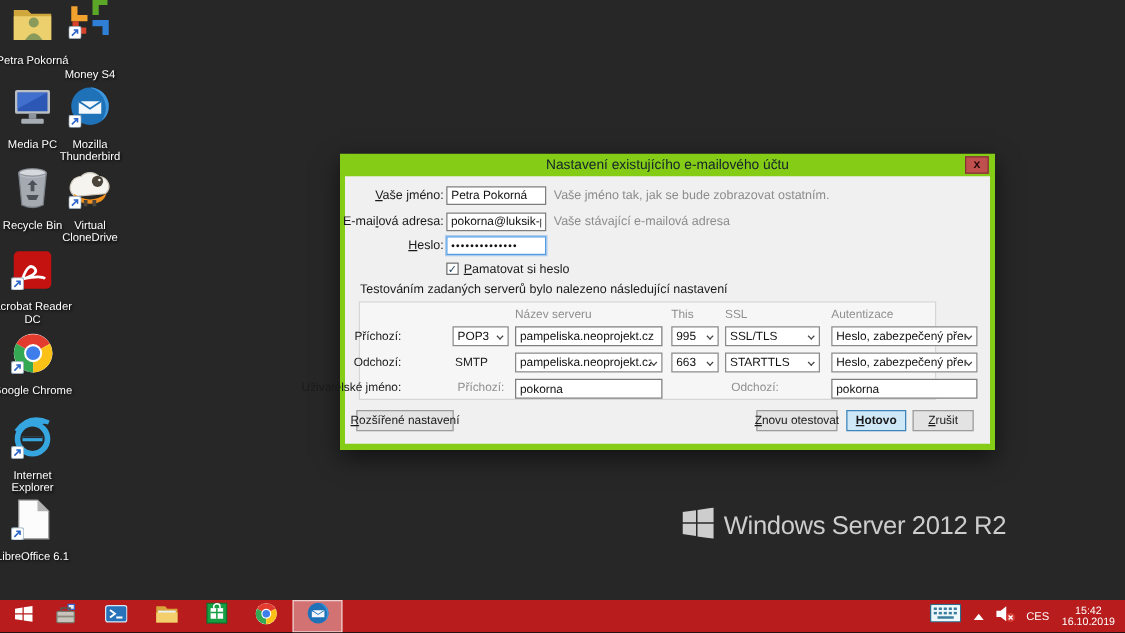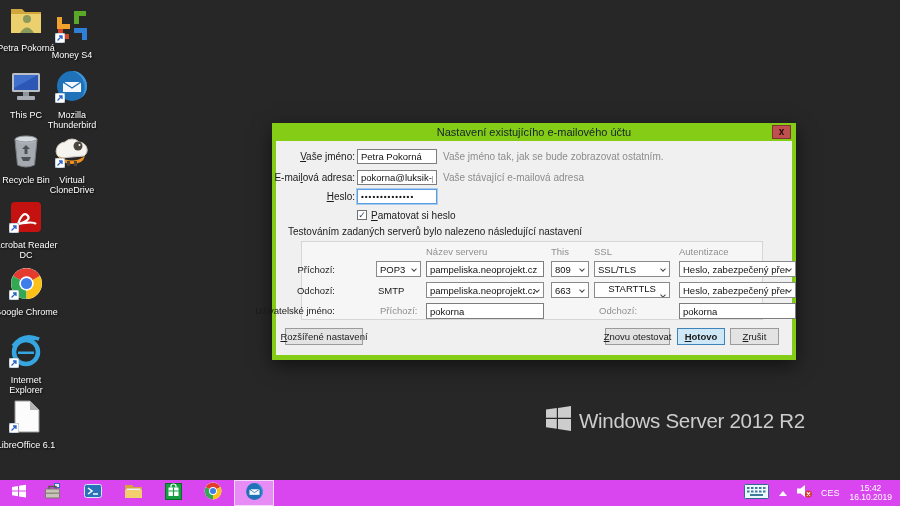--- a/index.html
+++ b/index.html
@@ -11,21 +11,21 @@
   .dicon .art{position:relative;width:36px;height:34px;display:flex;align-items:flex-end;justify-content:center;}
   .dicon .lbl{margin-top:3px;font-size:9px;line-height:10px;color:#fff;text-align:center;
               text-shadow:1px 1px 2px rgba(0,0,0,.9);max-width:64px;}
   .sc{position:absolute;left:1px;bottom:0;}
 
   
   .watermark{position:absolute;left:546px;top:406px;display:flex;align-items:center;gap:8px;}
   .watermark .txt{font-size:20.5px;color:#cdcdcd;letter-spacing:-0.3px;}
 
   
-  .taskbar{position:absolute;left:0;bottom:0;width:900px;height:26px;background:#d946ef;}
+  .taskbar{position:absolute;left:0;bottom:0;width:900px;height:26px;background:#b91c1c;}
   .tbtn{position:absolute;top:0;height:26px;display:flex;align-items:center;justify-content:center;}
   .tbtn.active{background:rgba(255,255,255,.38);border:1px solid rgba(255,255,255,.65);}
   .tray{position:absolute;top:0;right:0;height:26px;display:flex;align-items:center;color:#fff;}
   .clock{font-size:8.5px;line-height:9.5px;text-align:center;color:#fff;}
   .lang{font-size:9px;color:#fff;}
   .chevup{width:0;height:0;border-left:4px solid transparent;border-right:4px solid transparent;border-bottom:5px solid #fff;}
 
   
   .dialog{position:absolute;left:272px;top:123px;width:524px;height:237px;background:#84cc16;
           box-shadow:0 6px 18px rgba(0,0,0,.55);}
@@ -39,21 +39,21 @@
   .hint{position:absolute;white-space:nowrap;font-size:10px;color:#8c8c8c;}
   .tinput{position:absolute;height:15px;background:#fff;border:1px solid #7d7d7d;font-size:9.5px;
           padding:0 3px;color:#111;outline:none;}
   .tinput.focus{border:1px solid #569de5;box-shadow:0 0 0 1px rgba(86,157,229,.45);}
   .pwd{display:flex;align-items:center;font-weight:bold;font-size:8px;letter-spacing:1px;overflow:hidden;}
   .combo{position:absolute;height:16px;background:#fff;border:1px solid #8a8a8a;display:flex;
          align-items:center;padding:0 3px;font-size:9.5px;color:#111;cursor:default;overflow:hidden;}
   .combo .chev{margin-left:auto;flex:none;width:4px;height:4px;border-right:1.2px solid #444;
                border-bottom:1.2px solid #444;transform:rotate(45deg);margin-right:1px;}
   .combo .val{white-space:nowrap;overflow:hidden;}
-  .grp{position:absolute;left:25px;top:100px;width:462px;height:79px;background:#f6f6f6;border:1px solid #d6d6d6;}
+  .grp{position:absolute;left:11px;top:100px;width:462px;height:79px;background:#f6f6f6;border:1px solid #d6d6d6;}
   .ghead{position:absolute;font-size:9.5px;color:#8f8f8f;white-space:nowrap;}
   .glabel{position:absolute;white-space:nowrap;font-size:9.5px;color:#1a1a1a;text-align:right;}
   .gsub{position:absolute;font-size:9.5px;color:#8f8f8f;white-space:nowrap;}
   .cbx{position:absolute;width:10px;height:10px;background:#fff;border:1px solid #707070;
        font-size:9px;line-height:9px;text-align:center;color:#2b4a66;font-weight:bold;}
   .btn{position:absolute;height:17px;background:#e3e3e3;border:1px solid #9b9b9b;display:flex;
        align-items:center;justify-content:center;font-size:9.5px;color:#1a1a1a;cursor:pointer;white-space:nowrap;}
   .btn.default{background:#cfe8f8;border:1px solid #3f84b8;font-weight:bold;}
   u{text-decoration:underline;}
 </style>
@@ -68,21 +68,21 @@
       <svg width="36" height="32" viewBox="0 0 36 32">
         <path d="M3 5 h11 l3 3 h16 v21 h-30 z" fill="#cfa73c"></path>
         <path d="M3 10 h30 v19 h-30 z" fill="#ecd06e"></path>
         <circle cx="19" cy="15" r="4" fill="#8a9a5b"></circle>
         <path d="M12 29 q7 -11 14 0 z" fill="#8a9a5b"></path>
       </svg></span>
     </div>
     <div class="lbl">Petra Pokorná</div>
   </div>
 
-  <div class="dicon" style="left:40px;top:13px;">
+  <div class="dicon" style="left:40px;top:2px;gap:15px;">
     <div class="art">
         <span>
       <svg width="34" height="34" viewBox="0 0 34 34">
         <path d="M19 2 h12 v5 h-7 v8 h-5 z" fill="#5ba829"></path>
         <path d="M32 19 v12 h-5 v-7 h-8 v-5 z" fill="#2f7fd6"></path>
         <path d="M2 10 h5 v7 h8 v5 H2 z" fill="#f0a12e" transform="translate(0,-2)"></path>
         <path d="M3 20 h5 v5 h-5 z M9 25 h5 v5 h-5 z" fill="#d6452b"></path>
       </svg>
       <span class="sc"><svg width="10" height="10" viewBox="0 0 10 10">
               <rect x="0" y="0" width="10" height="10" rx="2" fill="#fff" stroke="#9bb0c4"></rect>
@@ -96,21 +96,21 @@
     <div class="art">
         <span>
       <svg width="36" height="32" viewBox="0 0 36 32">
         <rect x="4" y="2" width="28" height="19" rx="1.5" fill="#b9bec4"></rect>
         <rect x="6" y="4" width="24" height="15" fill="#2c57b5"></rect>
         <path d="M6 4 l24 0 -24 13 z" fill="#4a79d8" opacity=".7"></path>
         <rect x="15" y="21" width="6" height="4" fill="#8f959c"></rect>
         <rect x="9" y="25" width="18" height="4" rx="1" fill="#a7adb4"></rect>
       </svg></span>
     </div>
-    <div class="lbl">This PC</div>
+    <div class="lbl">Media PC</div>
   </div>
 
   <div class="dicon" style="left:40px;top:73px;">
     <div class="art">
         <span>
       <svg width="34" height="34" viewBox="0 0 34 34">
         <circle cx="17" cy="17" r="15" fill="#1f72b8"></circle>
         <path d="M17 2 a15 15 0 0 1 15 15 a15 15 0 0 1 -6 12 a17 17 0 0 0 -9 -27 z" fill="#3e97dd"></path>
         <path d="M8 13 h18 v10 h-18 z" fill="#f4f7fb"></path>
         <path d="M8 13 l9 6 9 -6" stroke="#1f72b8" stroke-width="1.4" fill="none"></path>
@@ -263,21 +263,21 @@
         <span class="ghead" style="left:292px;top:4px;">SSL</span>
         <span class="ghead" style="left:377px;top:4px;">Autentizace</span>
 
         <span class="glabel" style="right:427px;top:22px;">Příchozí:</span>
         <div class="combo" style="left:74px;top:19px;width:45px;">
           <span class="val">POP3</span>
             <span class="chev"></span>
         </div>
         <input class="tinput" style="left: 124px; top: 19px; width: 118px; height: 16px;" value="pampeliska.neoprojekt.cz">
         <div class="combo" style="left:249px;top:19px;width:38px;">
-          <span class="val">809</span>
+          <span class="val">995</span>
             <span class="chev"></span>
         </div>
         <div class="combo" style="left:292px;top:19px;width:76px;">
           <span class="val">SSL/TLS</span>
             <span class="chev"></span>
         </div>
         <div class="combo" style="left:377px;top:19px;width:117px;">
           <span class="val">Heslo, zabezpečený přenos</span>
             <span class="chev"></span>
         </div>
@@ -285,21 +285,21 @@
         <span class="glabel" style="right:427px;top:43px;">Odchozí:</span>
         <span class="glabel" style="left:76px;top:43px;text-align:right;">SMTP</span>
         <div class="combo" style="left:124px;top:40px;width:118px;">
           <span class="val">pampeliska.neoprojekt.cz</span>
             <span class="chev"></span>
         </div>
         <div class="combo" style="left:249px;top:40px;width:38px;">
           <span class="val">663</span>
             <span class="chev"></span>
         </div>
-        <div class="combo" style="left:292px;top:40px;width:76px;flex-direction:column;">
+        <div class="combo" style="left:292px;top:40px;width:76px;">
           <span class="val">STARTTLS</span>
             <span class="chev"></span>
         </div>
         <div class="combo" style="left:377px;top:40px;width:117px;">
           <span class="val">Heslo, zabezpečený přenos</span>
             <span class="chev"></span>
         </div>
 
         <span class="glabel" style="right:427px;top:63px;">Uživatelské jméno:</span>
         <span class="gsub" style="left:78px;top:63px;">Příchozí:</span>

